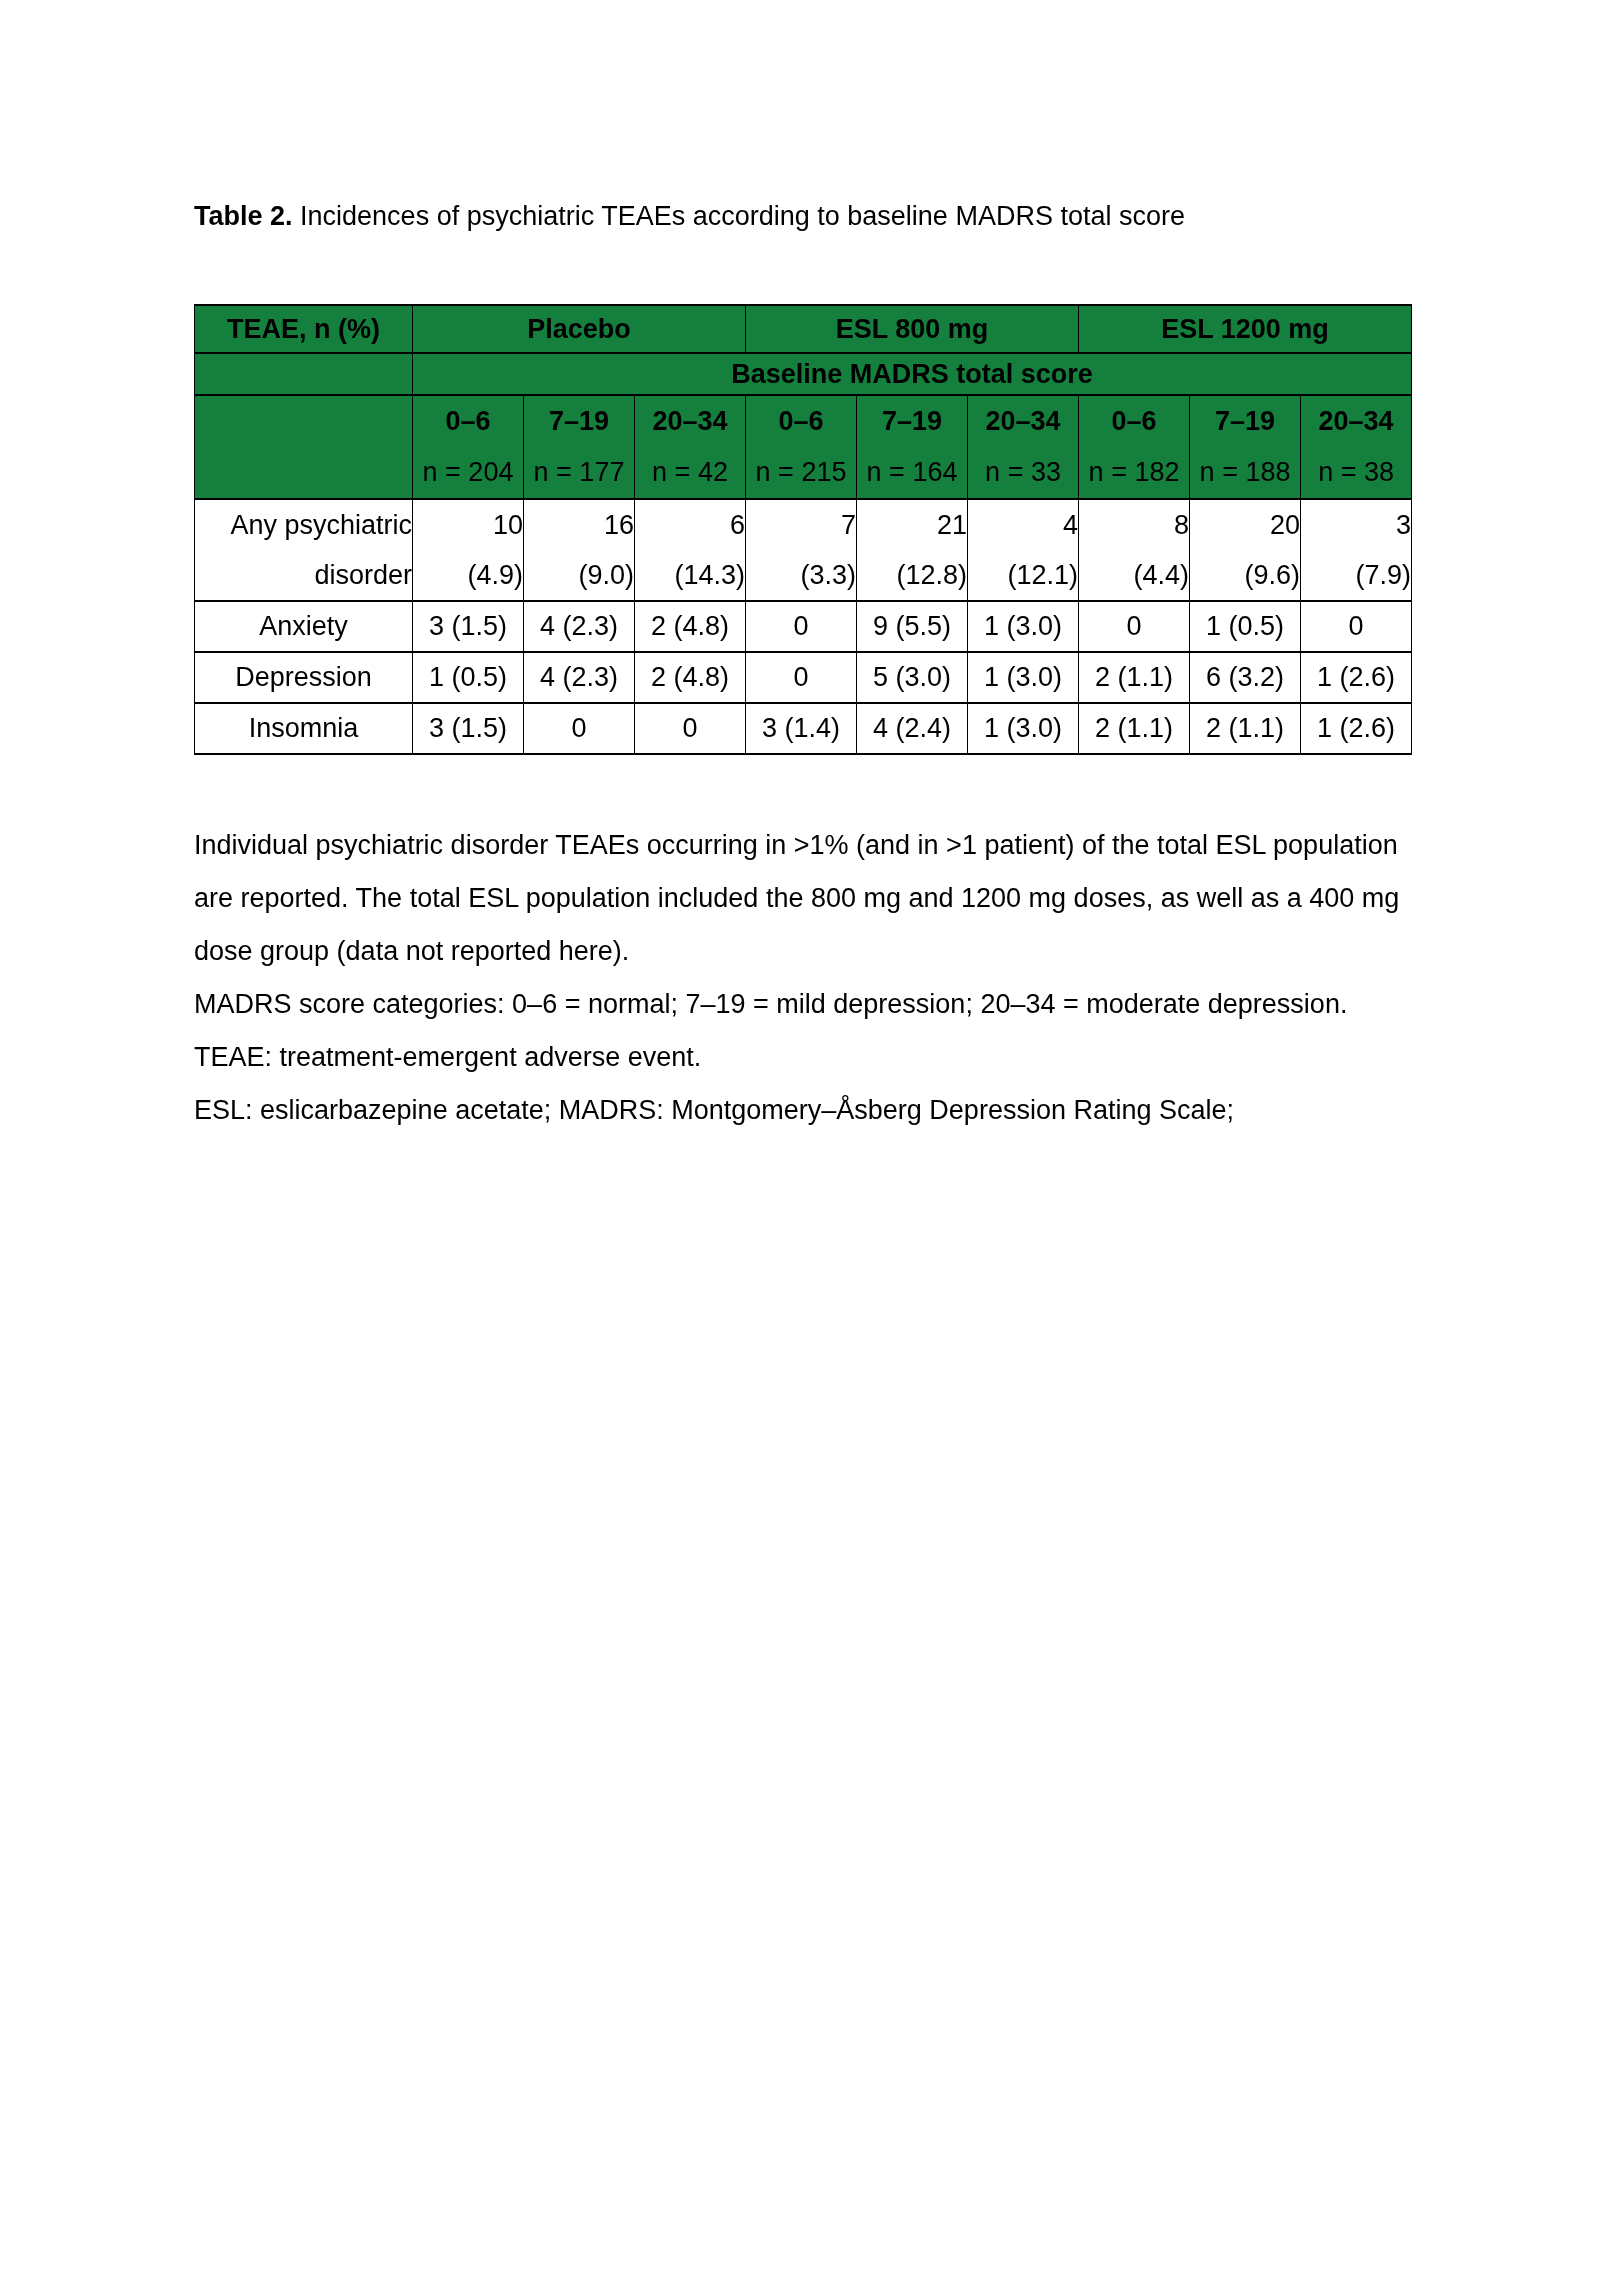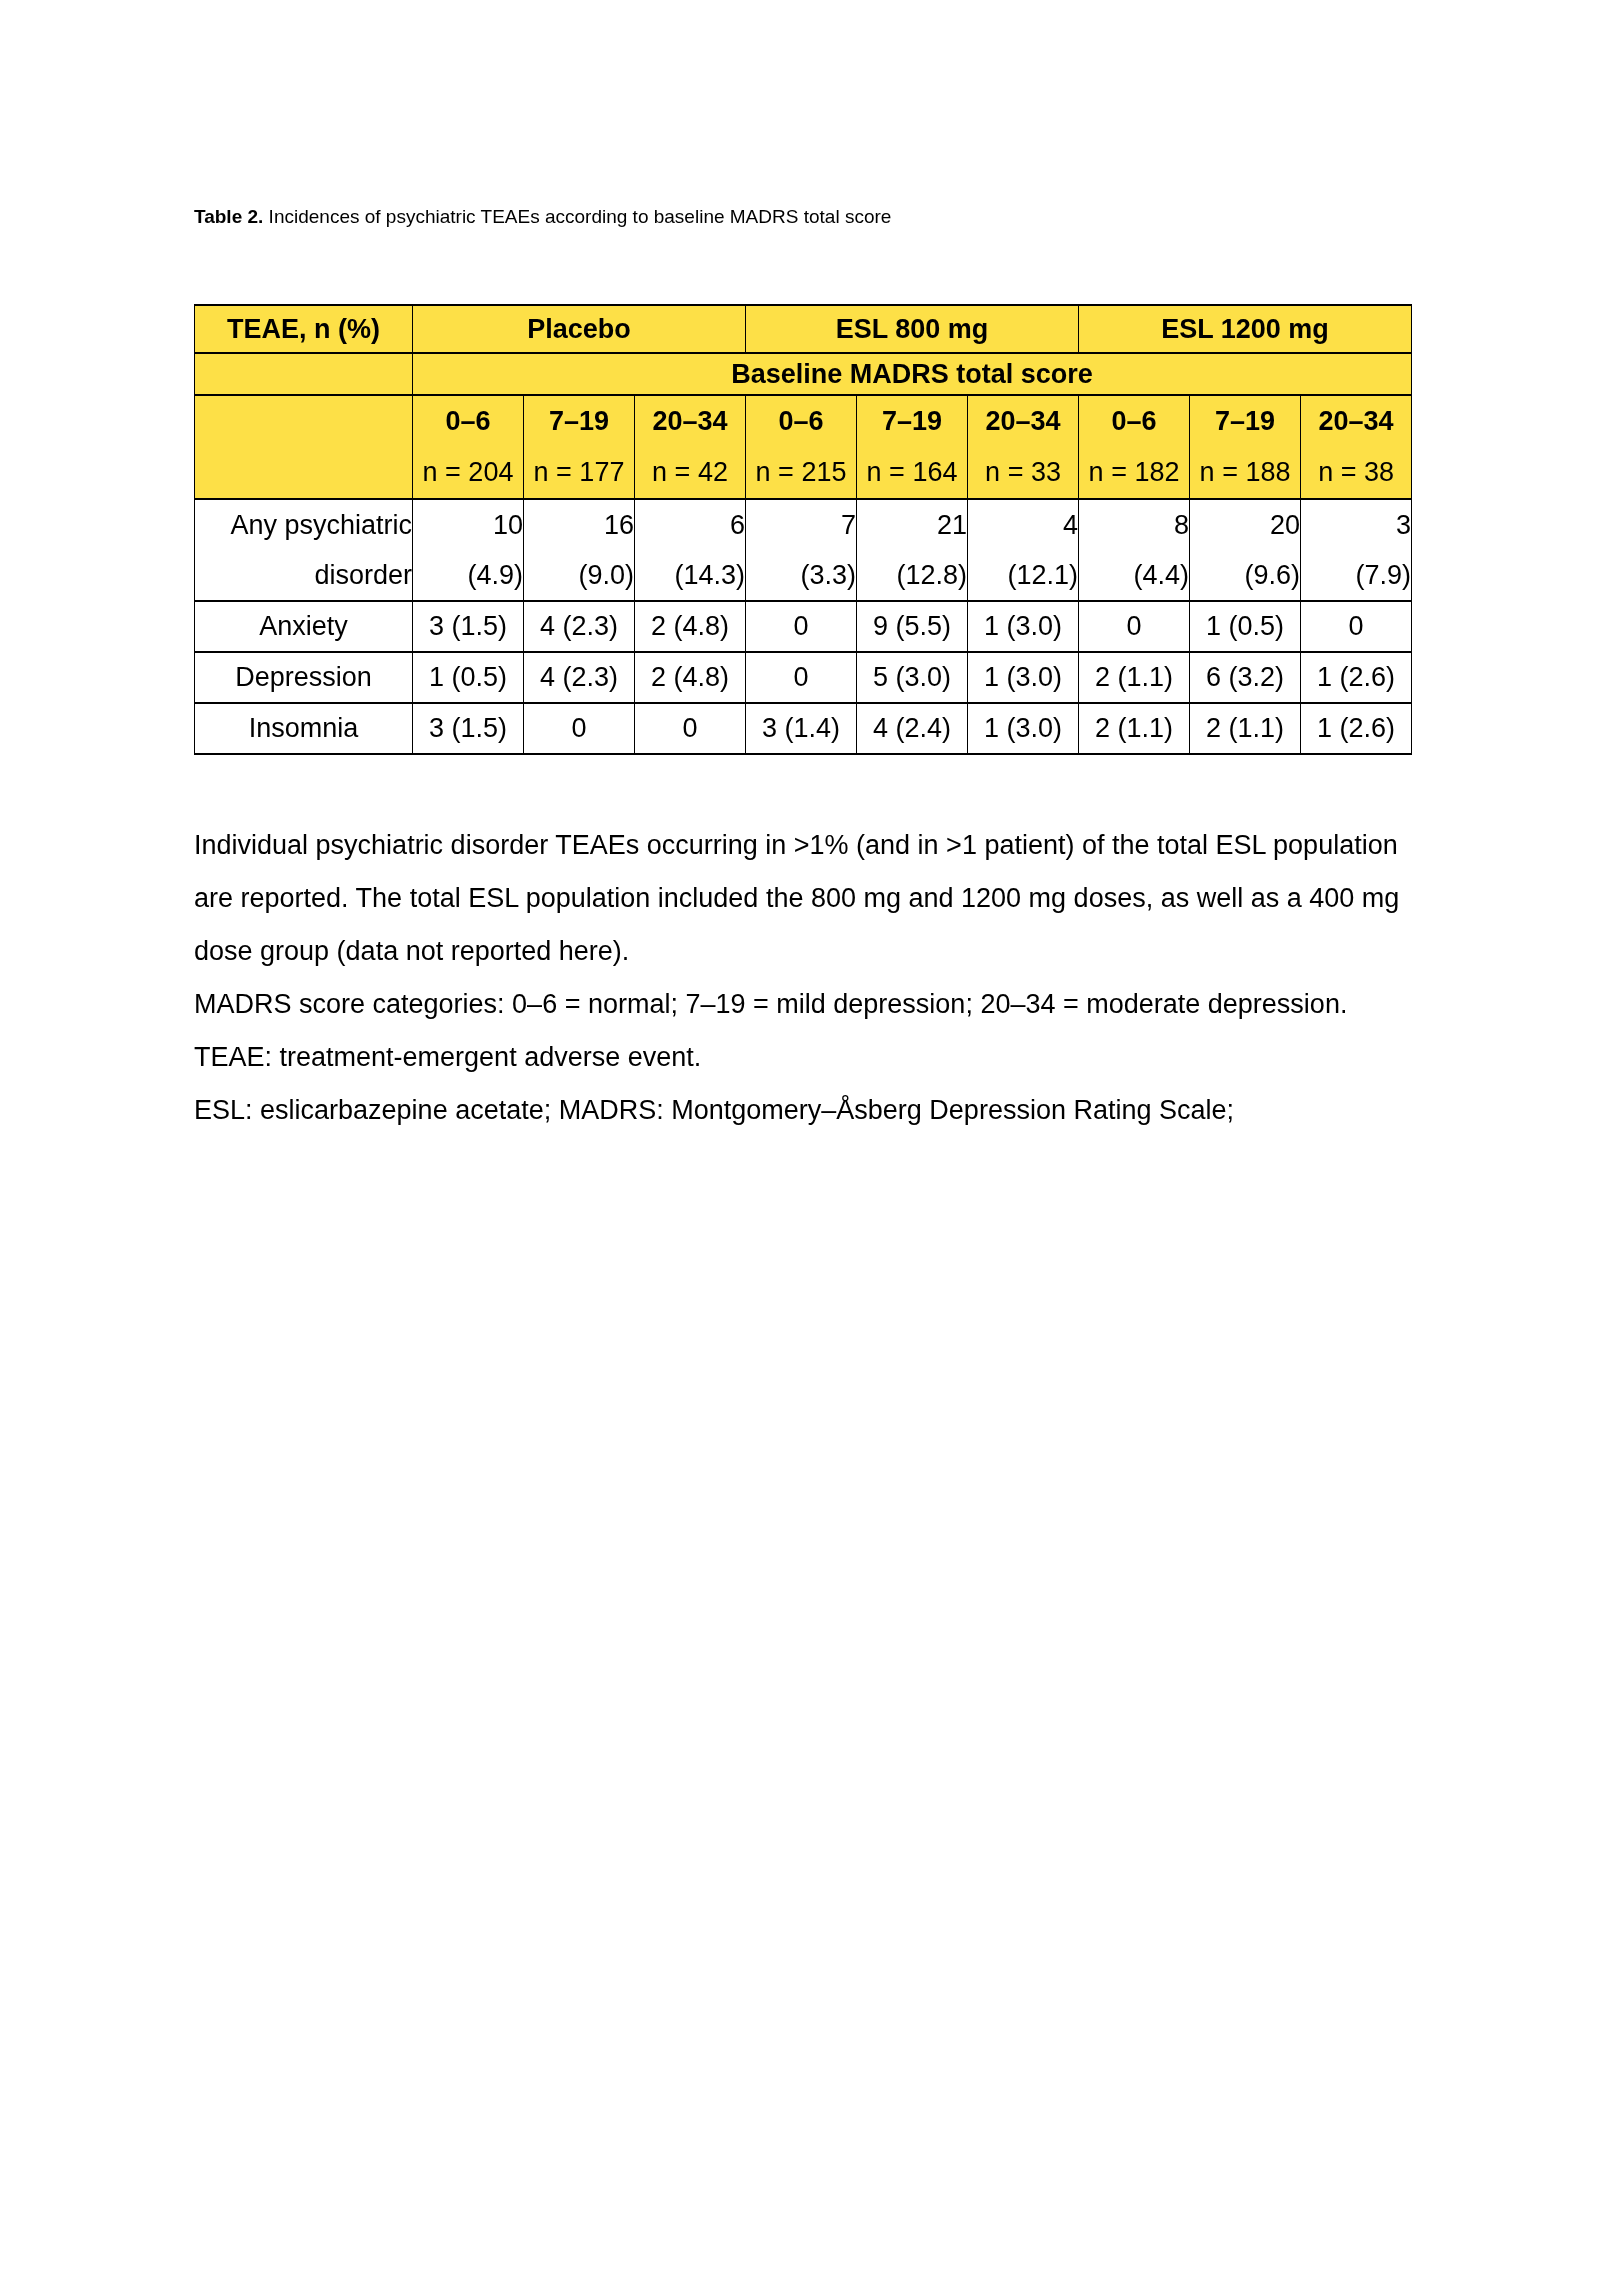--- a/index.html
+++ b/index.html
@@ -11,21 +11,21 @@
     font-family: "Liberation Sans", sans-serif;
     position: relative;
   }
   .content {
     position: absolute;
     left: 194px;
     top: 201px;
     width: 1216px;
   }
   .doc-title {
-    font-size: 19px;
+    font-size: 27px;
     line-height: 31px;
     white-space: nowrap;
     margin: 0 0 72px 0;
   }
   .doc-title .bold { font-weight: bold; }
 
   table.teae {
     border-collapse: collapse;
     table-layout: fixed;
     width: 1216px;
@@ -34,21 +34,21 @@
     border-left: 1.3px solid #000;
     border-right: 1.3px solid #000;
     border-top: 2px solid #000;
     border-bottom: 2px solid #000;
     font-size: 27px;
     text-align: center;
     vertical-align: middle;
     padding: 0;
     overflow: hidden;
   }
-  tr.hdr td { background: #fde047; }
+  tr.hdr td { background: #15803d; }
   tr.r1 { height: 48px; }
   tr.r2 { height: 42px; }
   tr.r3 { height: 102px; }
   tr.rowtall { height: 99px; }
   tr.rowshort { height: 51px; }
   td.left {
     text-align: left;
     padding-left: 13px;
   }
   td.bold, .bold { font-weight: bold; }

